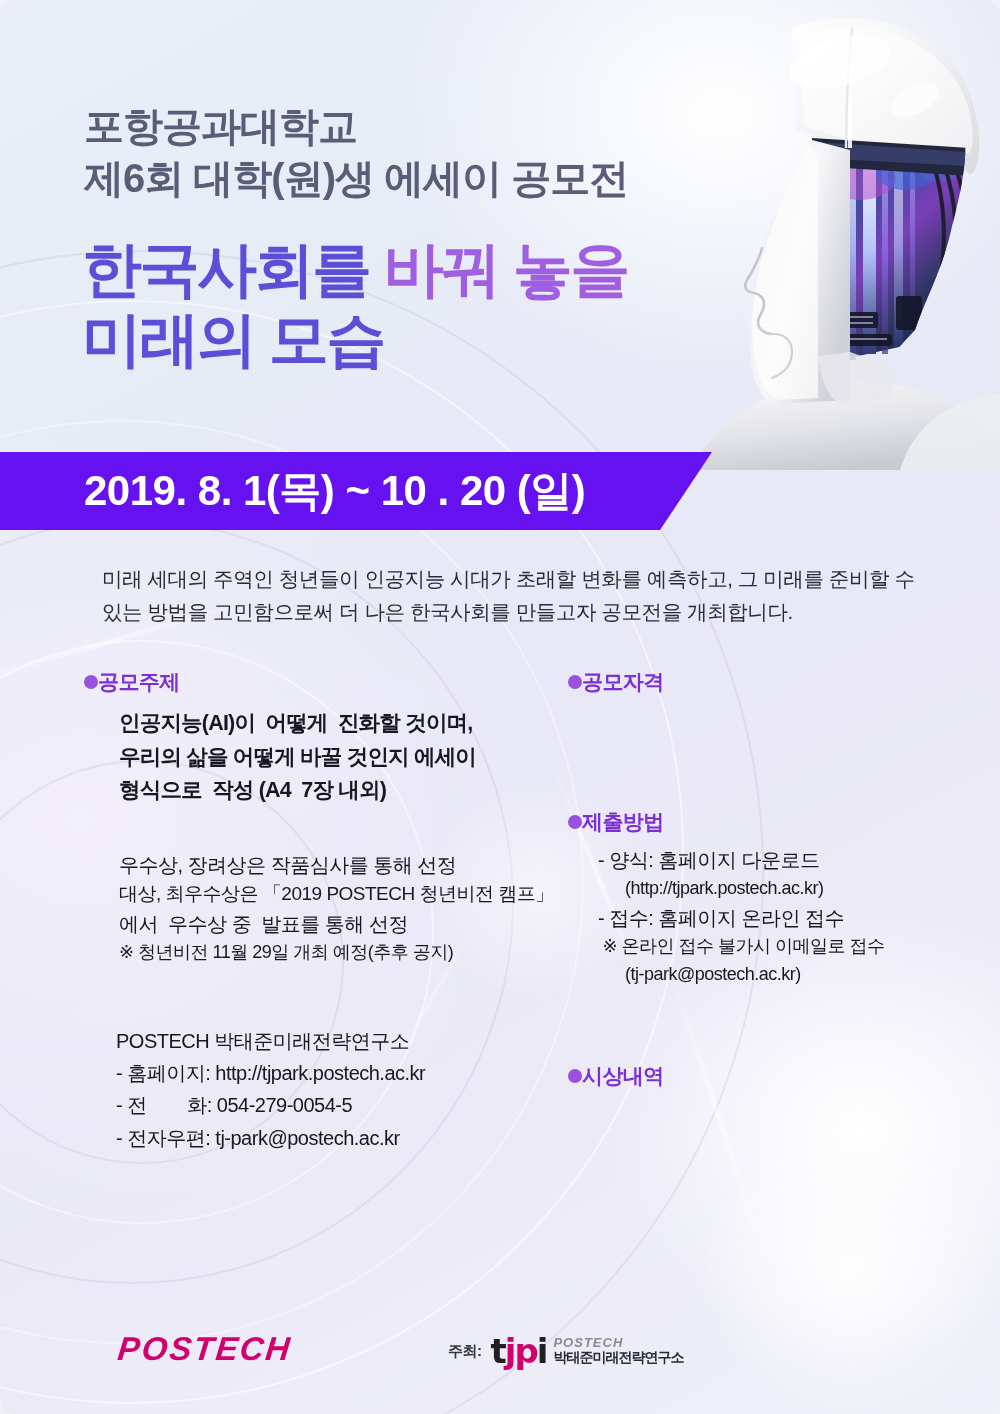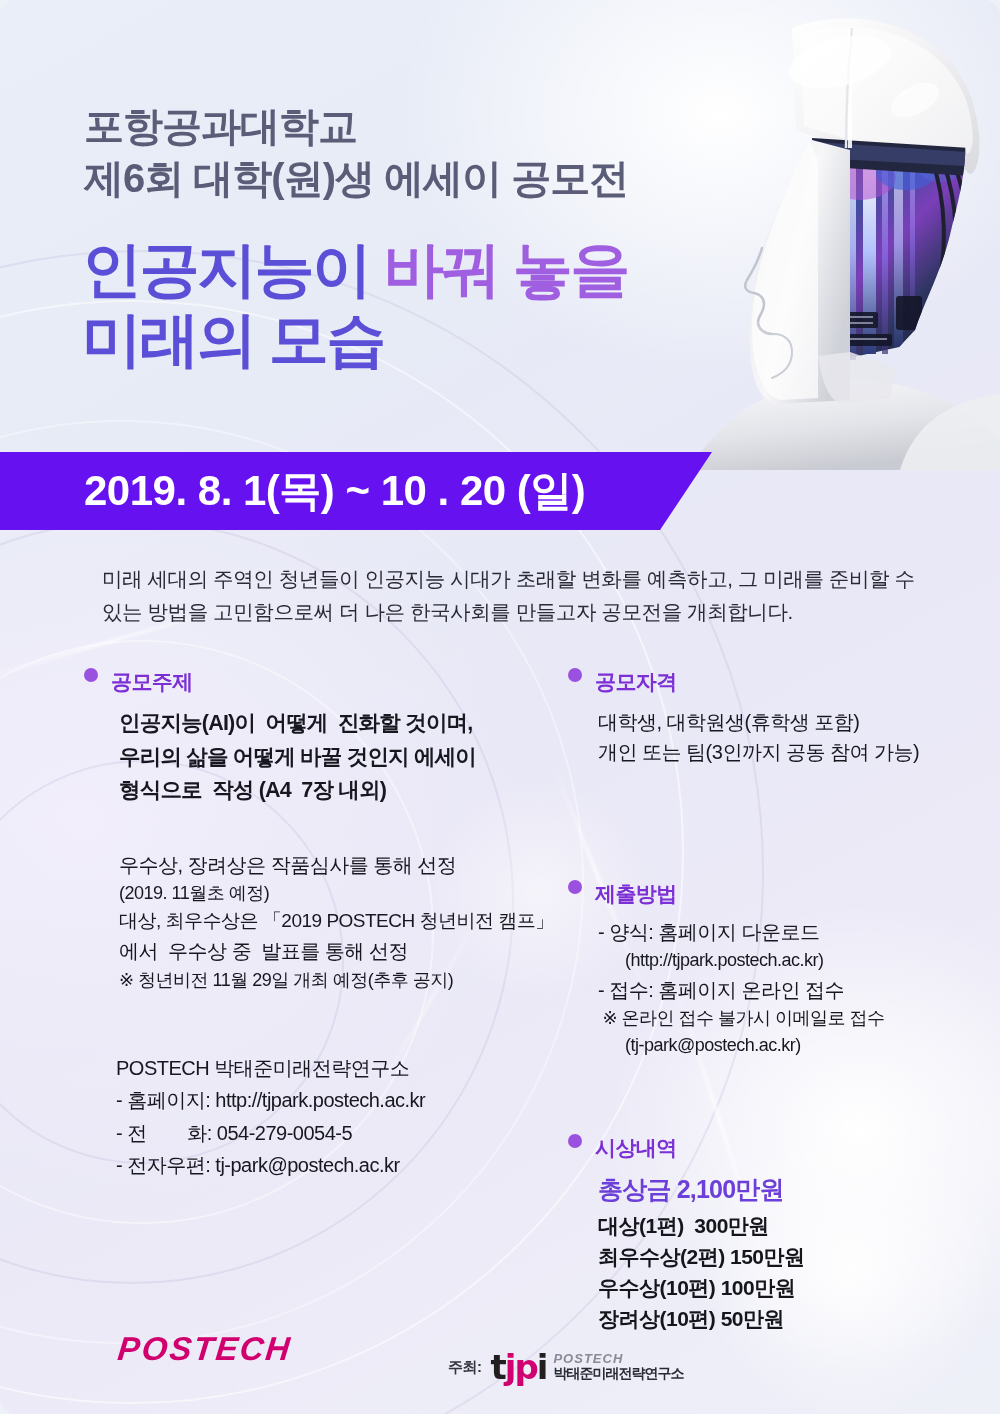--- a/index.html
+++ b/index.html
@@ -65,21 +65,21 @@
     font-size:20.5px;line-height:1.62;color:#2a2a36;font-weight:500;
     white-space:pre-line;letter-spacing:-0.4px;
   }
 
   
   .col{position:absolute;}
   .colL{left:84px;top:668px;width:440px;}
   .colR{left:568px;top:668px;width:430px;}
 
   .block{position:relative;margin-bottom:4px;}
-  .blkhead{display:flex;gap:13px;margin-bottom:11px;}
+  .blkhead{display:flex;align-items:center;margin-bottom:11px;}
   .dot{width:14px;height:14px;border-radius:50%;background:#9b51e0;flex:0 0 14px;}
   .blkhead .htxt{font-size:21px;font-weight:800;color:#7b2fd4;letter-spacing:-0.6px;}
 
   .body{padding-left:35px;}
   .body .ln{font-size:20px;line-height:1.52;color:#17171f;letter-spacing:-0.5px;
             white-space:pre;font-weight:500;}
   .body.bold .ln{font-weight:800;font-size:21.5px;line-height:1.56;letter-spacing:-0.8px;}
   .body .ln.sm{font-size:18px;}
   .body.rt{padding-left:30px;}
   .prizehead{font-size:25px;font-weight:800;color:#6b3fd8;letter-spacing:-0.8px;margin-bottom:4px;}
@@ -88,21 +88,21 @@
   
   #footer{position:absolute;left:0;bottom:0;width:1000px;height:108px;}
   .postech-logo{
     position:absolute;left:118px;top:24px;
     font-size:33px;font-weight:800;font-style:italic;letter-spacing:2px;
     color:#d0006f;font-family:"Liberation Sans",sans-serif;
     transform:skewX(-6deg);
   }
   .sponsor{position:absolute;display:flex;align-items:center;gap:9px;}
   .sp-label{font-size:15px;font-weight:700;color:#33333f;letter-spacing:-0.5px;}
-  #sponsor1{left:448px;top:44px;}
+  #sponsor1{left:448px;top:28px;}
   #sponsor2{left:712px;top:26px;}
 
   .tjpi{display:flex;align-items:center;gap:7px;}
   .tjpi .mark{font-size:34px;font-weight:800;letter-spacing:-2px;line-height:1;
               color:#231f20;font-family:"DejaVu Sans",sans-serif;}
   .tjpi .mark i{color:#d0006f;font-style:normal;}
   .tjpi .words{line-height:1.12;}
   .tjpi .w1{font-size:13px;font-weight:800;font-style:italic;color:#8a8a95;letter-spacing:1px;}
   .tjpi .w2{font-size:14px;font-weight:800;color:#2a2a34;letter-spacing:-1px;}
 
@@ -231,21 +231,21 @@
     <ellipse cx="140" cy="62" rx="52" ry="24" fill="#ffffff" opacity=".75" transform="rotate(-14 140 62)"></ellipse>
     <ellipse cx="215" cy="100" rx="26" ry="14" fill="#ffffff" opacity=".65" transform="rotate(-28 215 100)"></ellipse>
 
     <path d="M118 356 C122 382 128 398 140 404 L190 398 L196 368 L150 352 Z" fill="#e7e8ed" opacity=".85"></path>
   </svg>
 
   <div class="uni">포항공과대학교
 제6회 대학(원)생 에세이 공모전</div>
 
   <div class="bigtitle">
-    <div><span>인공지능이 </span><span class="accent">바꿔 놓을</span></div>
+    <div><span>한국사회를 </span><span class="accent">바꿔 놓을</span></div>
     <div>미래의 모습</div>
   </div>
 
   <div id="dateband">
     <span class="txt">2019. 8. 1(목)  ~  10 . 20 (일)</span>
   </div>
 
   <div class="intro">미래 세대의 주역인 청년들이 인공지능 시대가 초래할 변화를 예측하고, 그 미래를 준비할 수
 있는 방법을 고민함으로써  더 나은 한국사회를 만들고자 공모전을 개최합니다.</div>
 
@@ -259,21 +259,20 @@
       <div class="body bold">
         <div class="ln">인공지능(AI)이  어떻게  진화할 것이며,</div>
         <div class="ln">우리의 삶을 어떻게 바꿀 것인지 에세이</div>
         <div class="ln">형식으로  작성 (A4  7장 내외)</div>
       </div>
     </div>
 
     <div class="block" style="margin-top:42px;">
       <div class="body">
         <div class="ln">우수상, 장려상은 작품심사를 통해 선정</div>
-        <div class="ln sm">(2019. 11월초 예정)</div>
         <div class="ln" style="font-size:19px;">대상, 최우수상은 「2019 POSTECH 청년비전 캠프」</div>
         <div class="ln">에서  우수상 중  발표를 통해 선정</div>
         <div class="ln sm">※ 청년비전 11월 29일 개최 예정(추후 공지)</div>
       </div>
     </div>
 
     <div class="block" style="margin-top:58px;">
       <div class="body" style="padding-left:32px;">
         <div class="ln" style="font-weight:400;line-height:1.62;">POSTECH 박태준미래전략연구소</div>
         <div class="ln" style="font-weight:400;line-height:1.62;">- 홈페이지: http://tjpark.postech.ac.kr</div>
@@ -284,51 +283,40 @@
 
   </div>
 
   <div class="col colR">
 
     <div class="block">
       <div class="blkhead">
         <span class="dot"></span>
         <span class="htxt">공모자격</span>
       </div>
-      <div class="body rt">
-        <div class="ln">대학생, 대학원생(휴학생 포함)</div>
-        <div class="ln">개인 또는 팀(3인까지 공동 참여 가능)</div>
-      </div>
     </div>
 
     <div class="block" style="margin-top:112px;">
       <div class="blkhead">
         <span class="dot"></span>
         <span class="htxt">제출방법</span>
       </div>
       <div class="body rt" style="margin-top:-2px;">
         <div class="ln">- 양식: 홈페이지 다운로드</div>
         <div class="ln sm">      (http://tjpark.postech.ac.kr)</div>
         <div class="ln">- 접수: 홈페이지 온라인 접수</div>
         <div class="ln sm"> ※ 온라인 접수 불가시 이메일로 접수</div>
         <div class="ln sm">      (tj-park@postech.ac.kr)</div>
       </div>
     </div>
 
     <div class="block" style="margin-top:74px;">
       <div class="blkhead">
         <span class="dot"></span>
         <span class="htxt">시상내역</span>
-      </div>
-      <div class="body rt">
-        <div class="prizehead">총상금 2,100만원</div>
-        <div class="prizeline">대상(1편)  300만원</div>
-        <div class="prizeline">최우수상(2편) 150만원</div>
-        <div class="prizeline">우수상(10편) 100만원</div>
-        <div class="prizeline">장려상(10편) 50만원</div>
       </div>
     </div>
 
   </div>
 
   <div id="footer">
     <div class="postech-logo">POSTECH</div>
 
     <div class="sponsor" id="sponsor1">
       <span class="sp-label">주최:</span>

